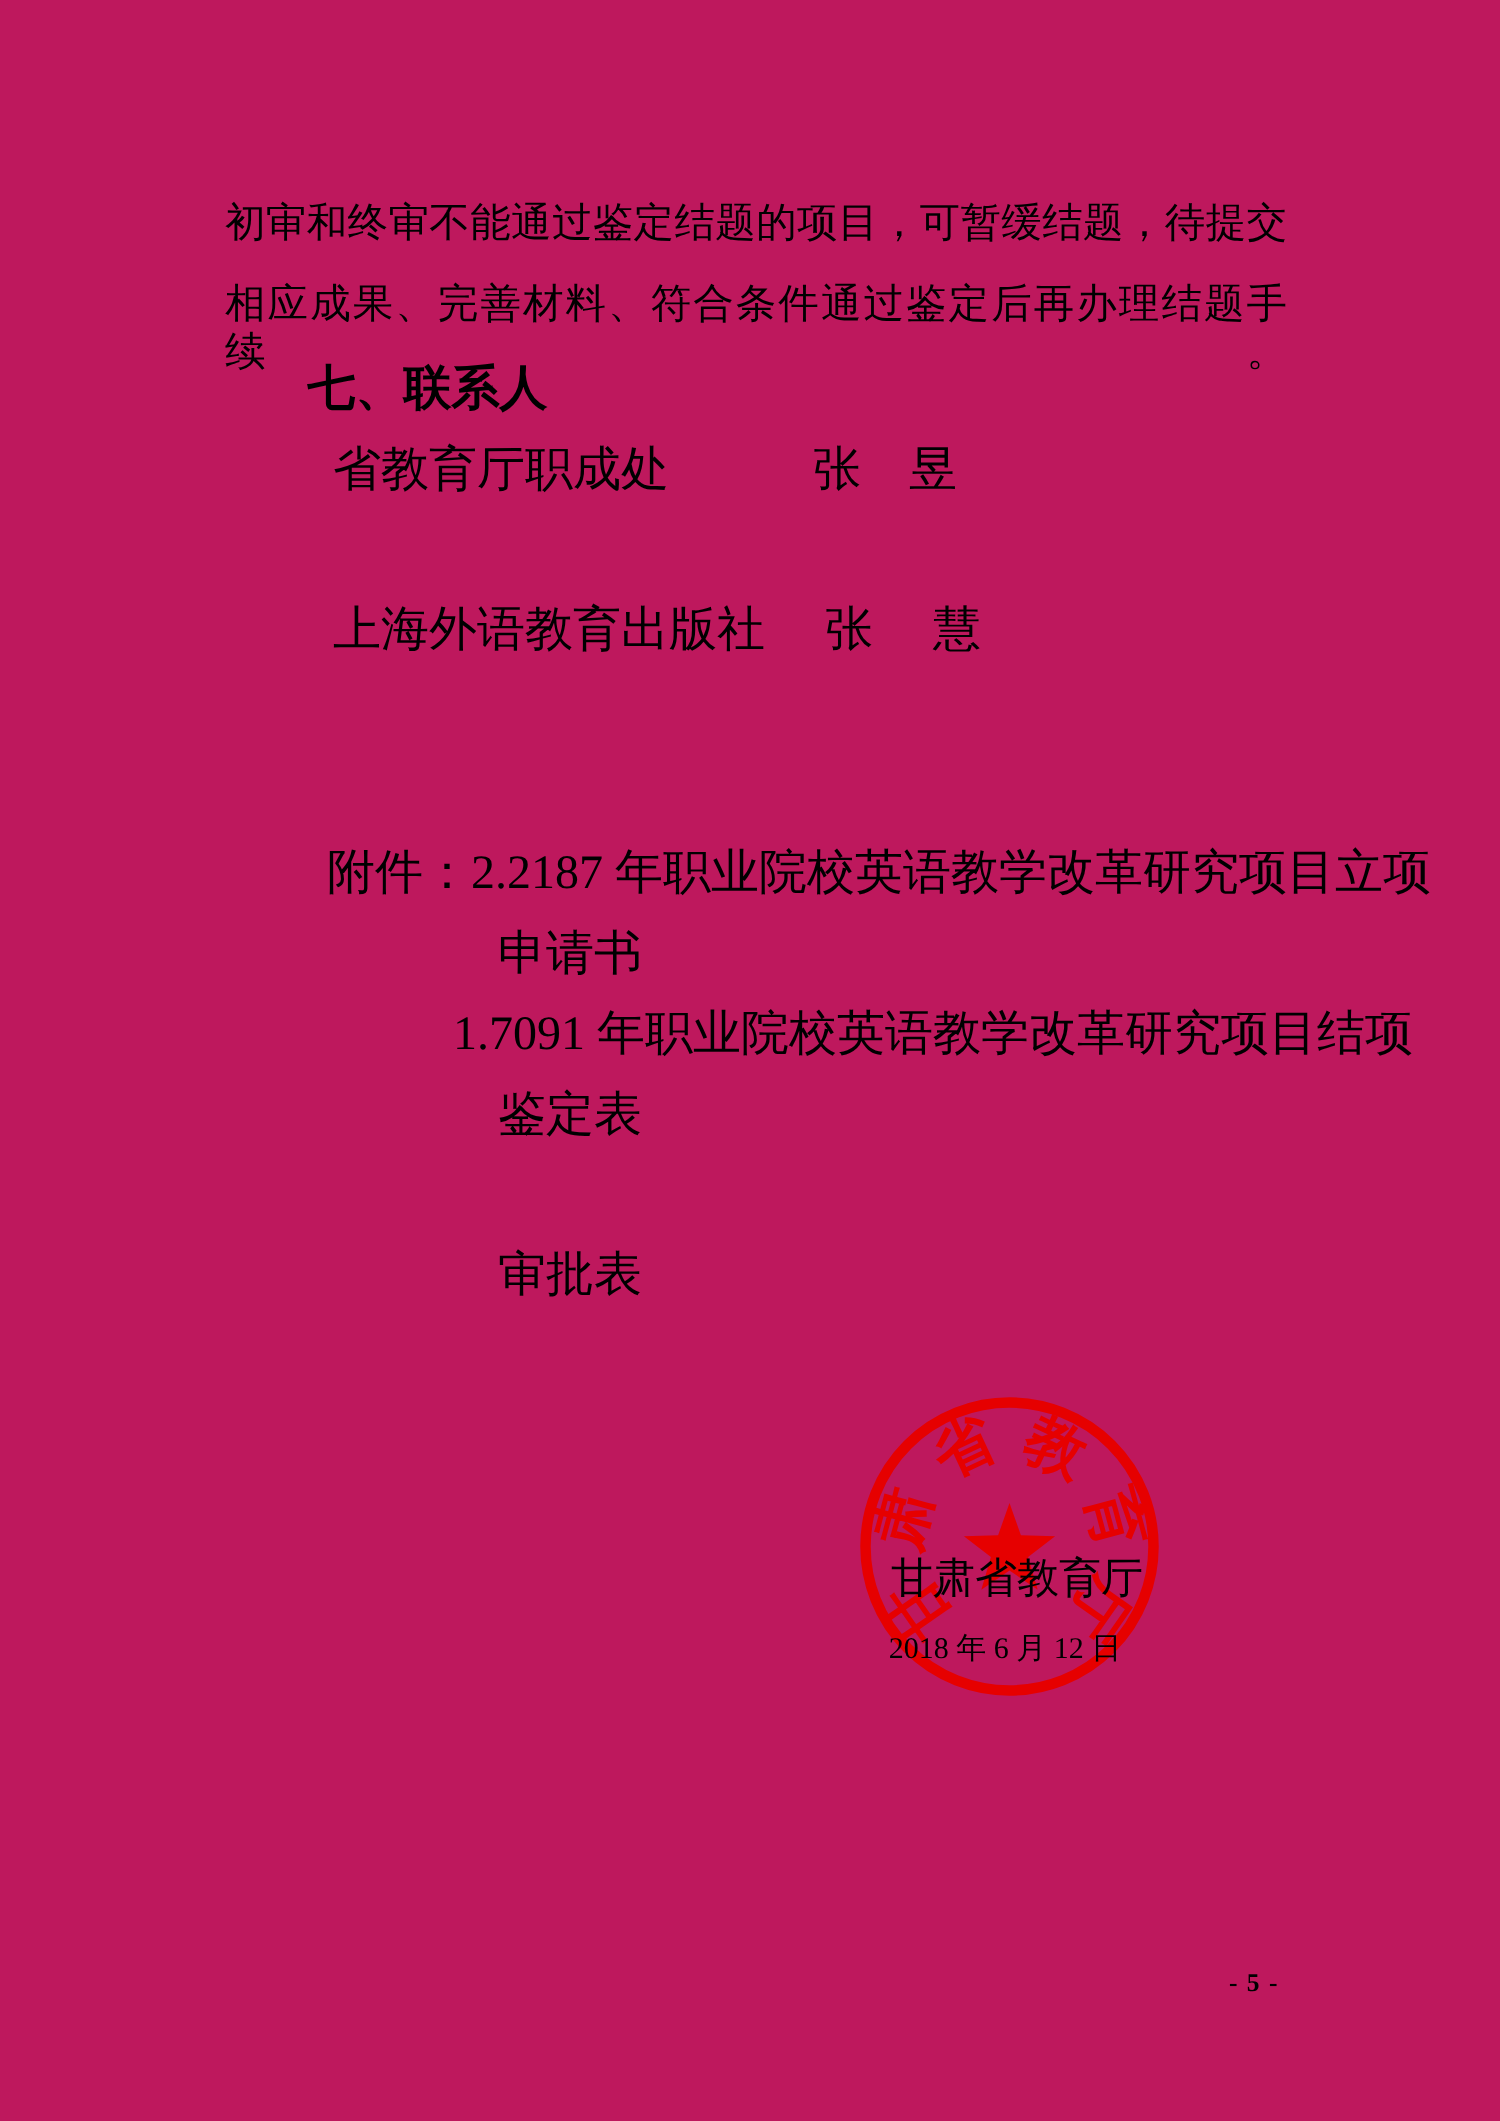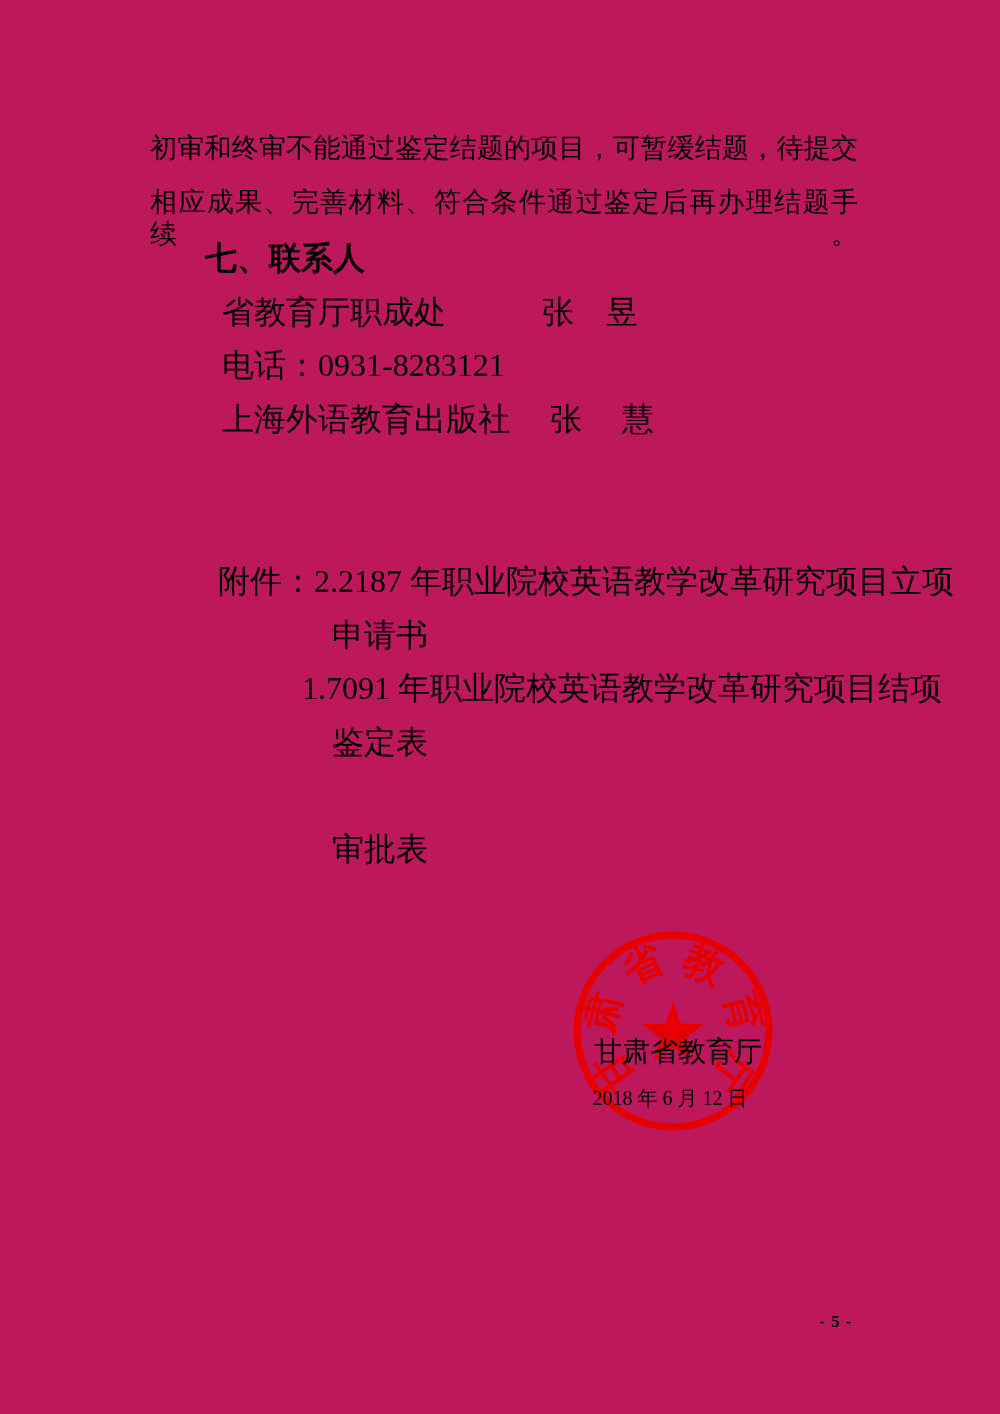--- a/index.html
+++ b/index.html
@@ -87,21 +87,20 @@
 <div class="page">
 
   <p class="line justify" style="top:133px">初审和终审不能通过鉴定结题的项目，可暂缓结题，待提交</p>
 
   <p class="line justify" style="top:187px">相应成果、完善材料、符合条件通过鉴定后再办理结题手续。</p>
 
   <h2 class="line heading" style="top:240px">七、联系人</h2>
 
   <p class="line indent" style="top:294px">省教育厅职成处　　　张　昱</p>
 
-  <p class="line indent" style="top:347px">电话：0931-8283121</p>
 
   <p class="line indent" style="top:401px">上海外语教育出版社　 张　 慧</p>
 
 
   <p class="line attach-label-line" style="top:563px"><span>附件：</span><span>2.2187 年职业院校英语教学改革研究项目立项</span></p>
 
   <p class="line attach-cont" style="top:617px">申请书</p>
 
   <p class="line attach-item" style="top:670px">1.7091 年职业院校英语教学改革研究项目结项</p>
 

